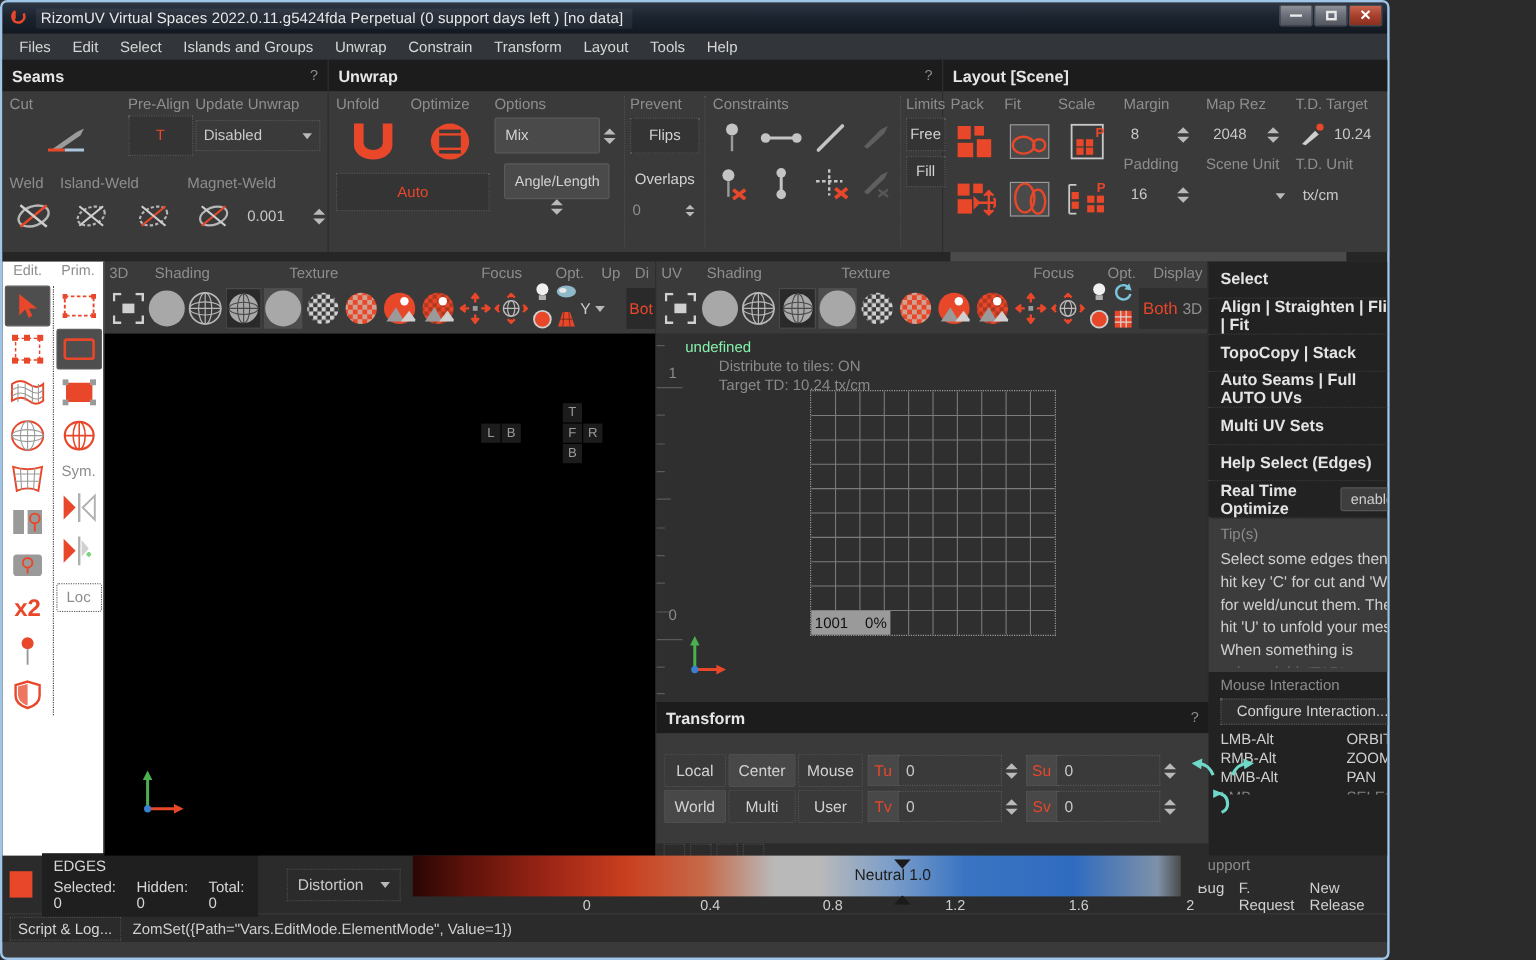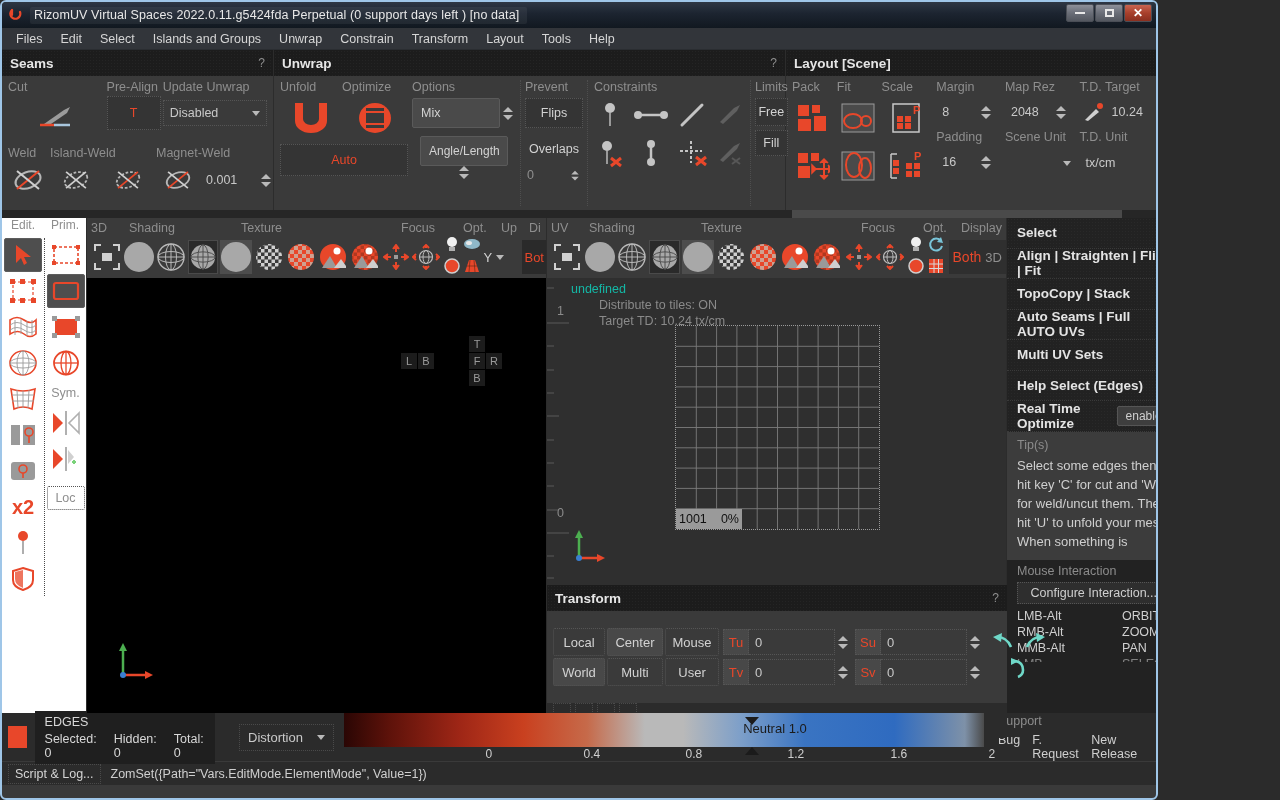--- a/index.html
+++ b/index.html
@@ -1131,21 +1131,21 @@
             </div>
           </div>
           <div style="height:34px;background:#2f2f2f;display:flex;align-items:center;padding:0 4px;gap:4px;">
             <span class="redtxt" style="font-size:14px;">Both</span>
             <span style="color:#8e8e8e;font-size:13px;">3D</span>
           </div>
         </div>
       </div>
       <div class="canvasuv">
 
-        <div style="position:absolute;left:24px;top:4px;color:#14b8a6;font-size:12.5px;">undefined</div>
+        <div style="position:absolute;left:24px;top:4px;color:#86efac;font-size:12.5px;">undefined</div>
         <div style="position:absolute;left:52px;top:20px;color:#8a8a8a;font-size:12.5px;">Distribute to tiles: ON</div>
         <div style="position:absolute;left:52px;top:36px;color:#8a8a8a;font-size:12.5px;">Target TD: 10.24 tx/cm</div>
 
         <div style="position:absolute;left:0;top:0;bottom:0;width:22px;">
           <svg width="22" height="310" viewBox="0 0 22 310">
             <g stroke="#5a5a5a" stroke-width="1">
               <line x1="0" y1="10" x2="7" y2="10"></line>
                 <line x1="0" y1="45" x2="22" y2="45"></line>
               <line x1="0" y1="68" x2="7" y2="68"></line>
                 <line x1="0" y1="92" x2="7" y2="92"></line>
@@ -1409,21 +1409,21 @@
       <div style="position:absolute; left:401px; top:-2px;">
         <svg width="14" height="8" viewBox="0 0 14 8">
             <polygon points="0,0 14,0 7,8" fill="#1b1b1b"></polygon>
           </svg>
       </div>
       <div style="position:absolute; left:401px; top:28px;">
         <svg width="14" height="8" viewBox="0 0 14 8">
             <polygon points="0,8 14,8 7,0" fill="#1b1b1b"></polygon>
           </svg>
       </div>
-      <div class="neutral-lbl" style="left:431px;">Neutral 1.0</div>
+      <div class="neutral-lbl" style="left:400px;">Neutral 1.0</div>
     </div>
 
     <div class="support">
       <div class="hdr">Support</div>
       <div class="lnks">
         <span>Bug</span>
         <span>F. Request</span>
         <span>New Release</span>
       </div>
     </div>

